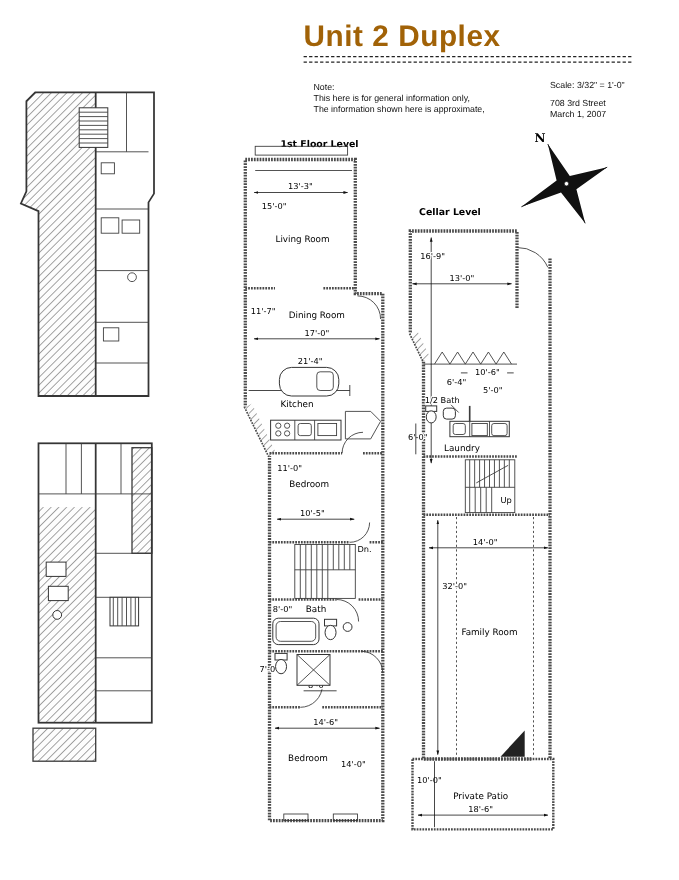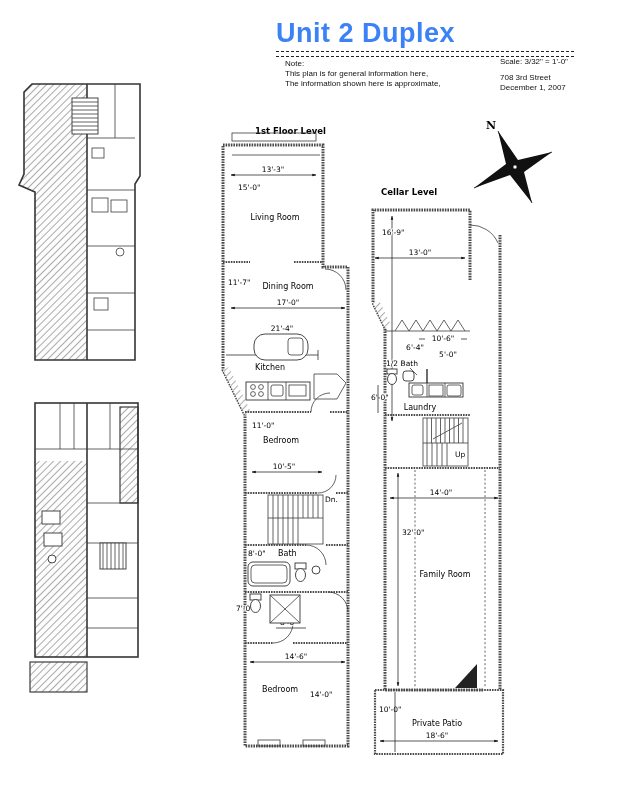--- a/index.html
+++ b/index.html
@@ -2,27 +2,27 @@
 <html><head>
 <meta charset="utf-8">
 <style>
   html,body { margin:0; padding:0; background:#fff; }
   #page {
     position:relative; width:617px; height:800px; background:#fff;
     font-family:"Liberation Sans", sans-serif; overflow:hidden;
   }
   .abs { position:absolute; }
   #title {
-    left:276px; top:18px; font-size:27px; font-weight:bold; letter-spacing:0.5px; color:#3b82f6;
+    left:276px; top:18px; font-size:27px; font-weight:bold; letter-spacing:0.5px; color:#a16207;
   }
   #title-underline {
     left:276px; top:51px; width:298px; height:4px;
     border-top:1px dashed #222; border-bottom:1px dashed #222;
   }
-  .small-text { font-size:8px; line-height:10px; color:#111; }
+  .small-text { font-size:8px; line-height:10px; color:#111;margin-top:16px; }
   #note-block { left:285px; top:59px; }
   #meta-block { left:500px; top:57px; }
   #meta-scale { margin-bottom:6px; }
   svg { position:absolute; overflow:visible; }
   svg text { paint-order:stroke fill; stroke:#fff; stroke-width:2px; stroke-linejoin:round; }
   
   .w  { fill:none; stroke:#4a4a4a; stroke-width:3;   stroke-dasharray:1.6 1; }
   .w2 { fill:none; stroke:#4a4a4a; stroke-width:2.2; stroke-dasharray:1.6 1; }
   .t  { fill:none; stroke:#3c3c3c; stroke-width:0.8; }
   .t2 { fill:none; stroke:#3c3c3c; stroke-width:1.5; }
@@ -53,28 +53,28 @@
         <path d="M0,2 L10,5 L0,8 Z" fill="#111"></path>
       </marker>
     </defs>
   </svg>
 
   <div class="abs" id="title">Unit 2 Duplex</div>
   <div class="abs" id="title-underline"></div>
 
   <div class="abs small-text" id="note-block">
     <div>Note:</div>
-    <div>This plan is for general information here,</div>
+    <div>This here is for general information only,</div>
     <div>The information shown here is approximate,</div>
   </div>
 
   <div class="abs small-text" id="meta-block">
     <div id="meta-scale">Scale: 3/32" = 1'-0"</div>
     <div>708 3rd Street</div>
-    <div>December 1, 2007</div>
+    <div>March 1, 2007</div>
   </div>
 
   <svg style="left:462px; top:115px;" width="105" height="95" viewBox="0 0 105 95">
     <text class="n" x="29" y="14" text-anchor="middle">N</text>
     <g>
       <polygon points="36,16 56,45 90,37 62,57 70,88 48,60 12,73 44,49" fill="#111"></polygon>
       <line x1="36" y1="16" x2="70" y2="88" stroke="#111" stroke-width="0.8"></line>
       <line x1="12" y1="73" x2="90" y2="37" stroke="#111" stroke-width="0.8"></line>
       <circle cx="53" cy="52" r="2" fill="#fff" stroke="#111" stroke-width="0.6"></circle>
     </g>

